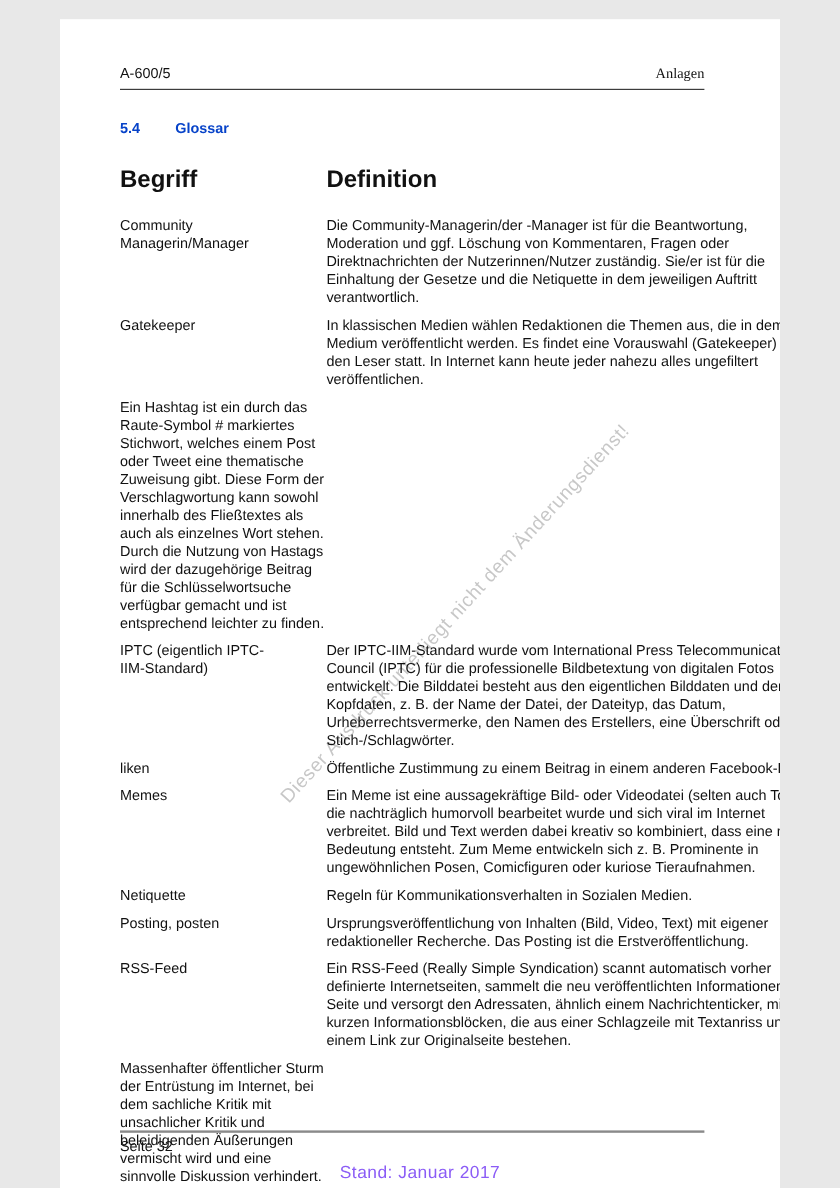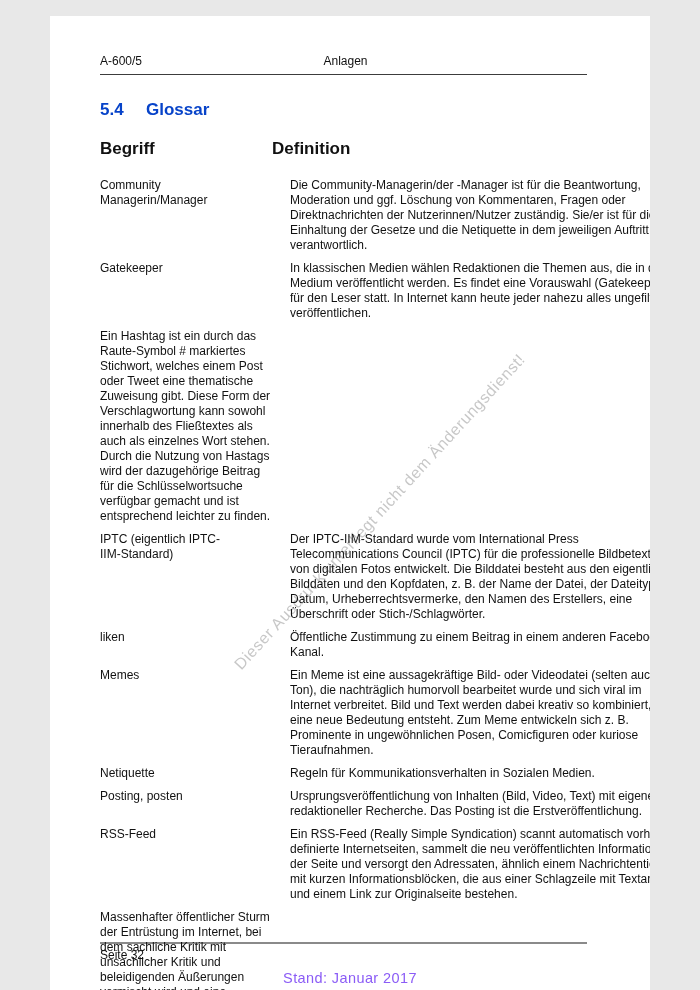--- a/index.html
+++ b/index.html
@@ -13,45 +13,44 @@
     overflow:hidden;
   }
   
   .hdr {
     position:absolute; left:50px; right:63px; top:36px;
     height:22px;
     border-bottom:1.5px solid #3c3c3c;
     font-size:12px;
   }
   .hdr .doc-id { position:absolute; left:0; top:2px; }
-  .hdr .center-title { position:absolute; left:4px; right:0; top:2px; text-align:center; }
+  .hdr .center-title { position:absolute; left:4px; right:0; top:2px; text-align:right;font-family:Liberation Serif, serif; }
 
   
   .section-heading {
     position:absolute; left:50px; top:84px;
-    color:#0743c9; font-weight:bold; font-size:17px;
+    color:#0743c9; font-weight:bold; font-size:12px;
     display:flex;
   }
   .section-heading .num { width:46px; }
 
   
   .glossary {
     position:absolute; left:50px; top:123px; width:582px;
     z-index:1;
   }
   .cols {
     display:grid; grid-template-columns:172px 1fr;
-    font-weight:bold; font-size:17px;
+    font-weight:bold; font-size:20px;
     margin-bottom:19px;
   }
   .g-row {
     display:grid; grid-template-columns:172px 1fr;
     font-size:12px; line-height:15px;
     margin-bottom:8px;
-    gap:18px;
   }
   .g-row .term { white-space:pre-line; padding-right:12px; }
 
   
   .watermark {
     position:absolute; left:330px; top:496px;
     transform:translate(-50%,-50%) rotate(-47.5deg);
     transform-origin:center;
     font-size:16px; letter-spacing:0.6px;
     color:#9a9a9a; opacity:0.55;

